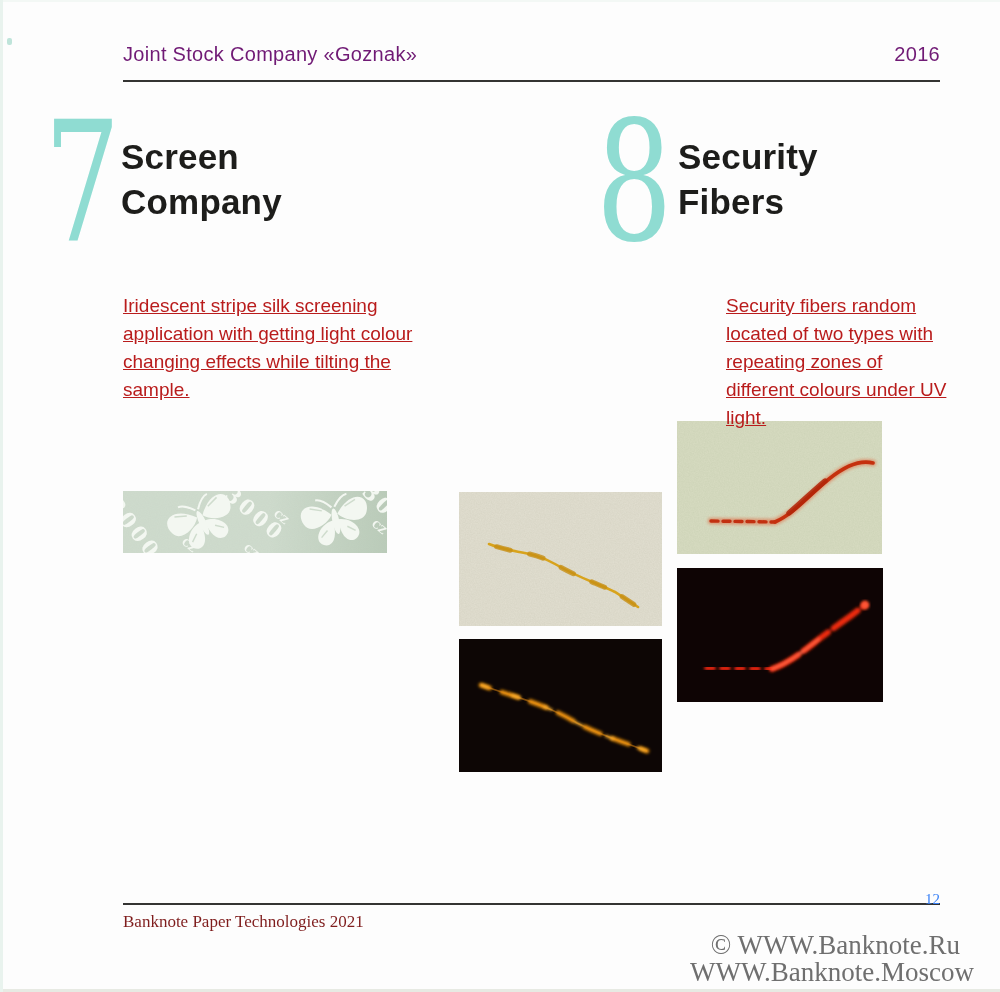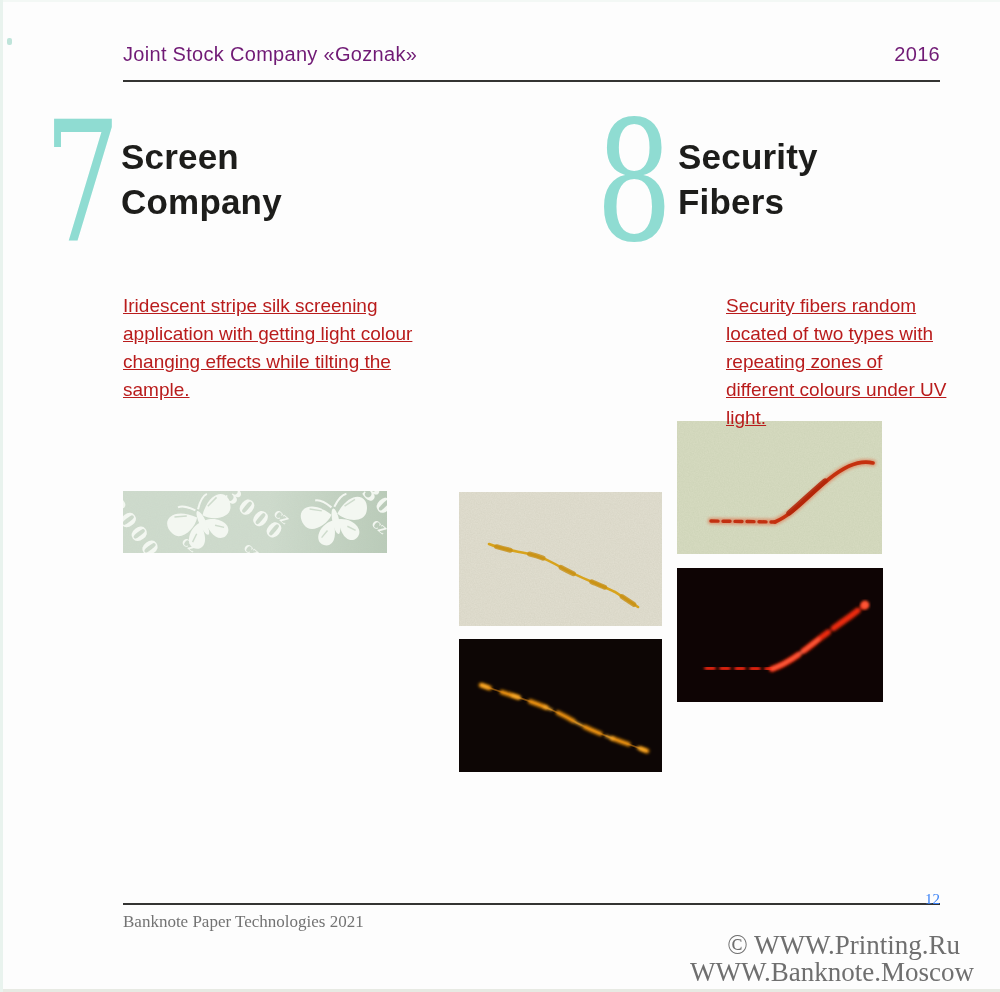--- a/index.html
+++ b/index.html
@@ -10,21 +10,21 @@
     box-shadow: inset 3px 0 0 #e9f3ee, inset 0 2px 0 #f3f8f5, inset 0 -3px 0 #e7eae3;
   }
   .abs{position:absolute;}
   
   .hdr-text{top:43px; font-size:20px; letter-spacing:.3px; color:#701a75;}
   .company{left:123px;}
   .year{right:60px;}
   .rule{left:123px; width:817px; height:2px; background:#343432;}
   .rule-top{top:80px;}
   .rule-bottom{top:903px;}
-  .footer-title{left:123px; top:912px; font-family:"Liberation Serif", serif; font-size:17px; color:#737373;}
+  .footer-title{left:123px; top:912px; font-family:"Liberation Serif", serif; font-size:17px; color:#7f1d1d;}
   .page-num{right:60px; top:891px; font-size:15px; color:#3b82f6;font-family:Liberation Serif, serif;}
   
   .numeral{
     top:99px; font-family:"DejaVu Serif", serif; font-size:167px; line-height:1;
     color:#8fdcd2; transform:scaleX(.72); transform-origin:left top;
   }
   .numeral-7{left:44px;}
   .numeral-8{left:596px;}
   
   .heading{top:134px; font-size:35px; line-height:45px; font-weight:bold; color:#1d1d1b; letter-spacing:.2px;}
@@ -166,17 +166,17 @@
     <div>Security</div>
     <div>Fibers</div>
   </div>
   <div class="abs body-text body-right">Security fibers random located of two types with repeating zones of different colours under UV light.</div>
 
   <div class="abs rule rule-bottom"></div>
   <div class="abs footer-title">Banknote Paper Technologies 2021</div>
   <div class="abs page-num">12</div>
 
   <div class="abs watermark">
-    <div class="wm1">© WWW.Printing.Ru</div>
+    <div class="wm1">© WWW.Banknote.Ru</div>
     <div class="wm2">WWW.Banknote.Moscow</div>
   </div>
 
 </div>
 
 </body></html>

